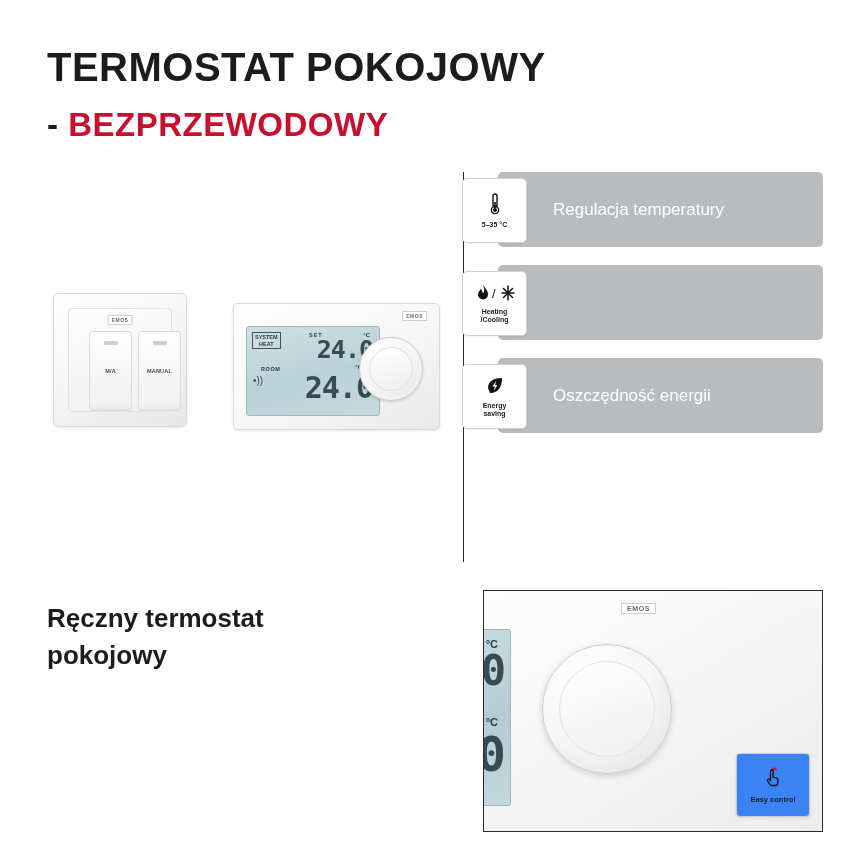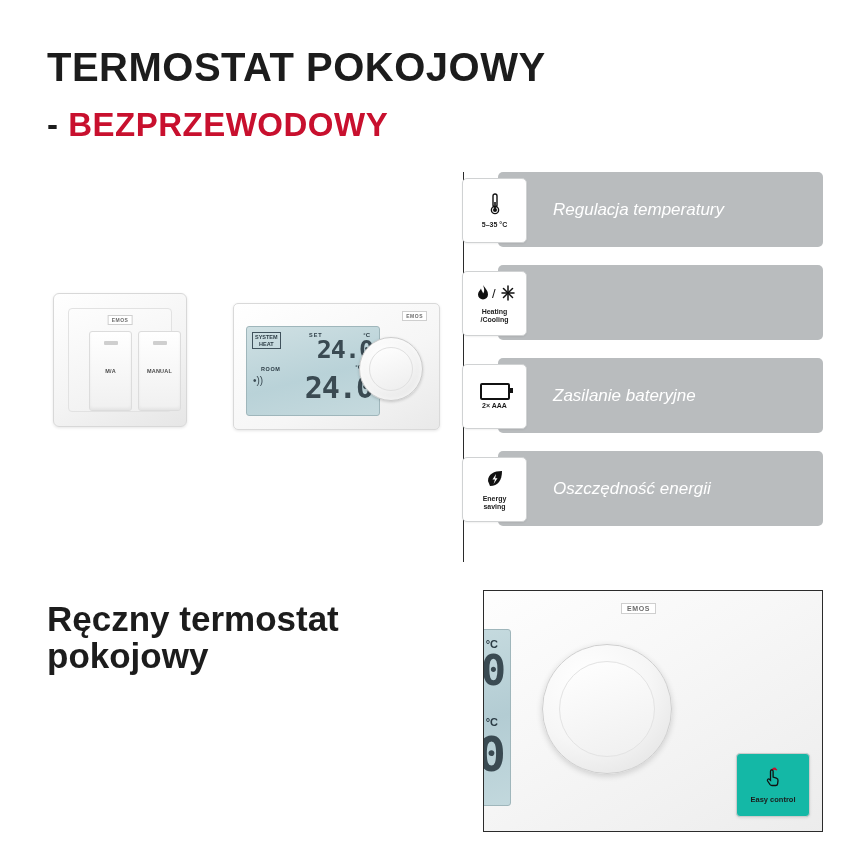--- a/index.html
+++ b/index.html
@@ -286,21 +286,20 @@
     text-align: center;
     line-height: 8px;
     margin-top: 2px;
   }
   .feat .ftext {
     margin-left: 55px;
     font-size: 17px;
     color: #ffffff;
     line-height: 23px;
     max-width: 250px;
-    font-style: italic;
   }
   .bat {
     width: 26px;
     height: 13px;
     border: 2px solid #111;
     border-radius: 2px;
     position: relative;
     background: #fff;
   }
   .bat:after {
@@ -315,21 +314,21 @@
 
   
   .bottom-text {
     position: absolute;
     left: 47px;
     top: 600px;
     width: 400px;
   }
   .bottom-text h2 {
     margin: 0;
-    font-size: 35px;
+    font-size: 26px;
     font-weight: bold;
     line-height: 37px;
     color: #1c1c1c;
   }
   .bottom-text p {
     margin: 20px 0 0 0;
     font-size: 16.5px;
     line-height: 26px;
     color: #2a2a2a;
   }
@@ -412,21 +411,21 @@
     border-radius: 50%;
     background: linear-gradient(160deg,#ffffff,#efefef);
     border: 1px solid #e3e3e3;
   }
   .photo .easy {
     position: absolute;
     right: 12px;
     bottom: 14px;
     width: 72px;
     height: 62px;
-    background: #14b8a6;
+    background: #3b82f6;
     border: 1px solid #cccccc;
     border-radius: 4px;
     display: flex;
     flex-direction: column;
     align-items: center;
     justify-content: center;
     box-shadow: 0 1px 3px rgba(0,0,0,0.10);
   }
   .photo .easy .glyph {
     font-size: 20px;
@@ -514,29 +513,20 @@
             <line x1="28" y1="9" x2="40" y2="9"></line>
             <line x1="29.5" y1="4.5" x2="38.5" y2="13.5"></line>
             <line x1="38.5" y1="4.5" x2="29.5" y2="13.5"></line>
           </g>
         </svg>
       </div>
       <div class="cap">Heating<br>/Cooling</div>
     </div>
   </div>
 
-  <div class="feat">
-    <div class="badge">
-      <div class="glyph">
-        <div class="bat"></div>
-      </div>
-      <div class="cap">2× AAA</div>
-    </div>
-    <div class="ftext">Zasilanie bateryjne</div>
-  </div>
 
   <div class="feat">
     <div class="badge">
       <div class="glyph">
         <svg width="20" height="20" viewBox="0 0 20 20" aria-hidden="true">
           <path d="M3 12 C3 5 9 2 17 2 C17 11 13 17 5 17 Z" fill="#111"></path>
           <path d="M11 5 L7.5 10.5 H10 L8.6 15 L12.5 9.2 H10.2 Z" fill="#fff"></path>
         </svg>
       </div>
       <div class="cap">Energy<br>saving</div>

